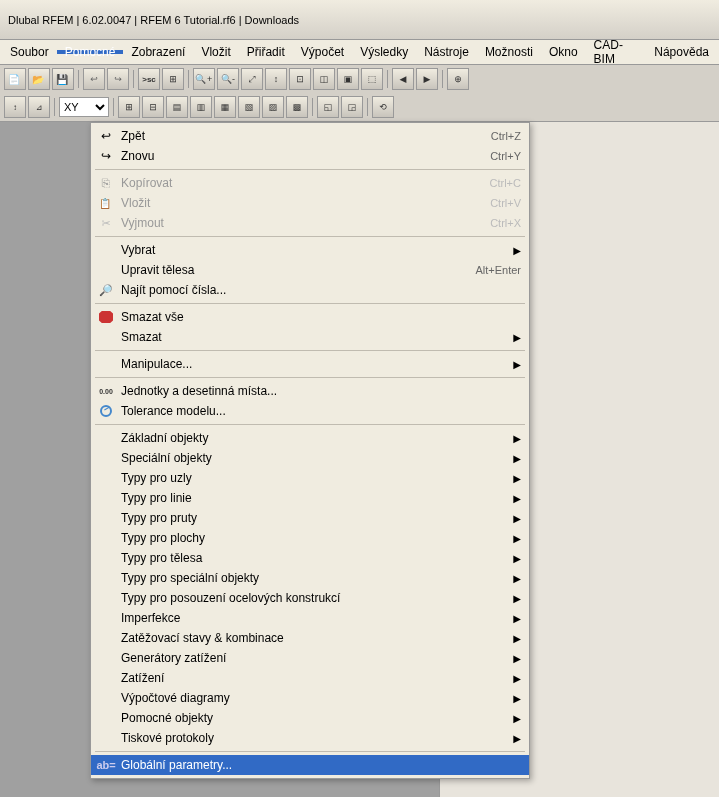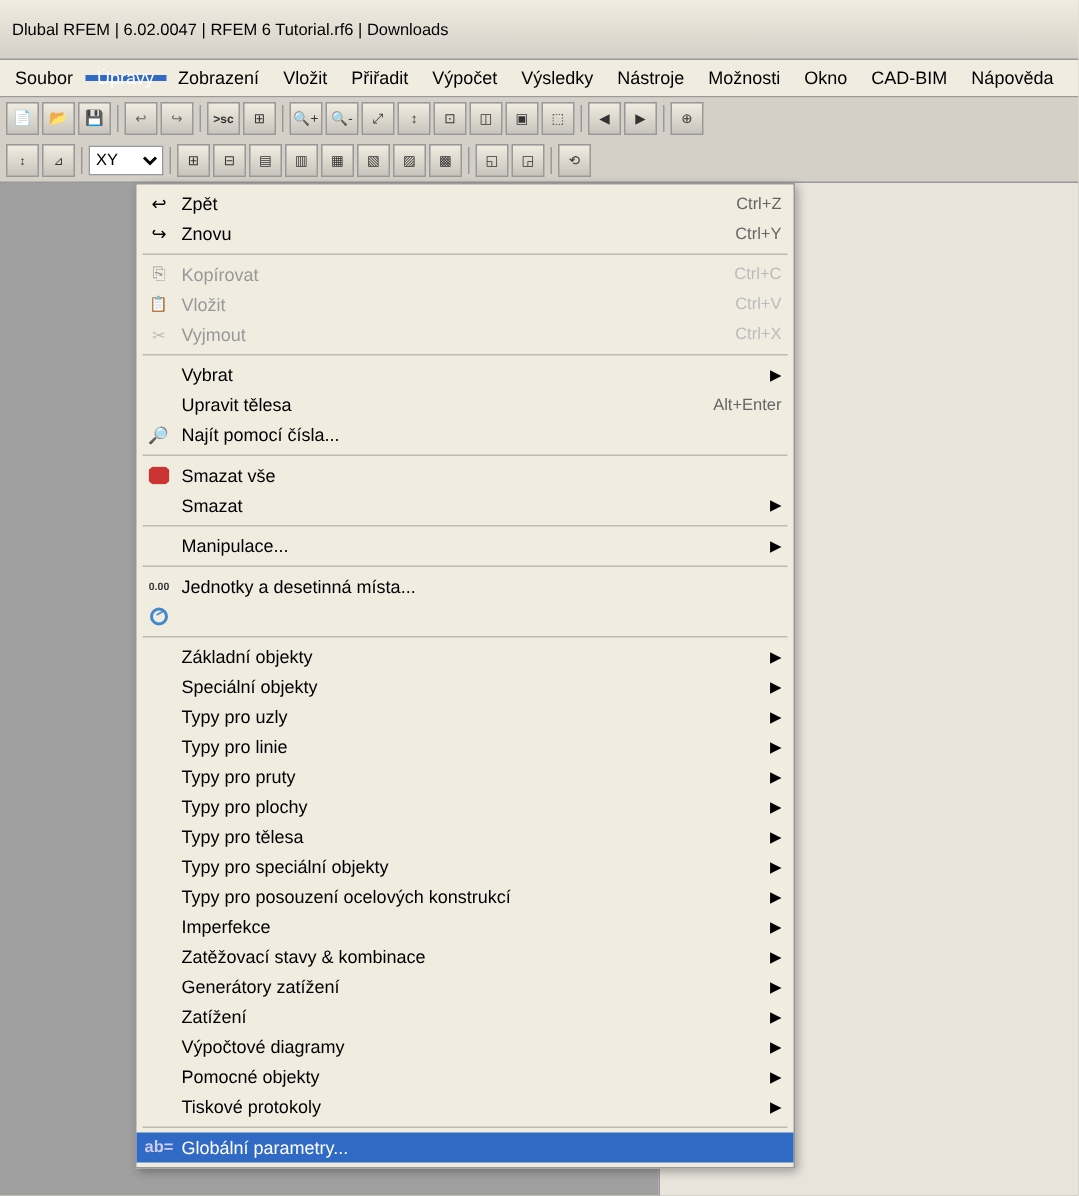--- a/index.html
+++ b/index.html
@@ -184,21 +184,21 @@
   </style>
 </head>
 <body>
 
 <div class="title-bar">
   <span class="title-bar-text">Dlubal RFEM | 6.02.0047 | RFEM 6 Tutorial.rf6 | Downloads</span>
 </div>
 
 <div class="menu-bar">
   <div class="menu-item">Soubor</div>
-  <div class="menu-item active">Úpravy</div>
+  <div class="menu-item active">Pomocné</div>
   <div class="menu-item">Zobrazení</div>
   <div class="menu-item">Vložit</div>
   <div class="menu-item">Přiřadit</div>
   <div class="menu-item">Výpočet</div>
   <div class="menu-item">Výsledky</div>
   <div class="menu-item">Nástroje</div>
   <div class="menu-item">Možnosti</div>
   <div class="menu-item">Okno</div>
   <div class="menu-item">CAD-BIM</div>
   <div class="menu-item">Nápověda</div>
@@ -392,20 +392,21 @@
         <span class="menu-icon" style="font-size:7px;font-weight:bold;color:#333;">0.00</span>
         <span class="menu-label">Jednotky a desetinná místa...</span>
       </div>
 
       <div class="menu-row">
         <span class="menu-icon">
           <span style="display:inline-block;width:12px;height:12px;border:2px solid #4488cc;border-radius:50%;position:relative;">
             <span style="position:absolute;top:1px;left:2px;width:6px;height:1px;background:#4488cc;transform:rotate(-30deg);"></span>
           </span>
         </span>
+        <span class="menu-label">Tolerance modelu...</span>
       </div>
 
       <div class="menu-separator"></div>
 
       <div class="menu-row">
         <span class="menu-icon"></span>
         <span class="menu-label">Základní objekty</span>
         <span class="arrow">▶</span>
       </div>
 

